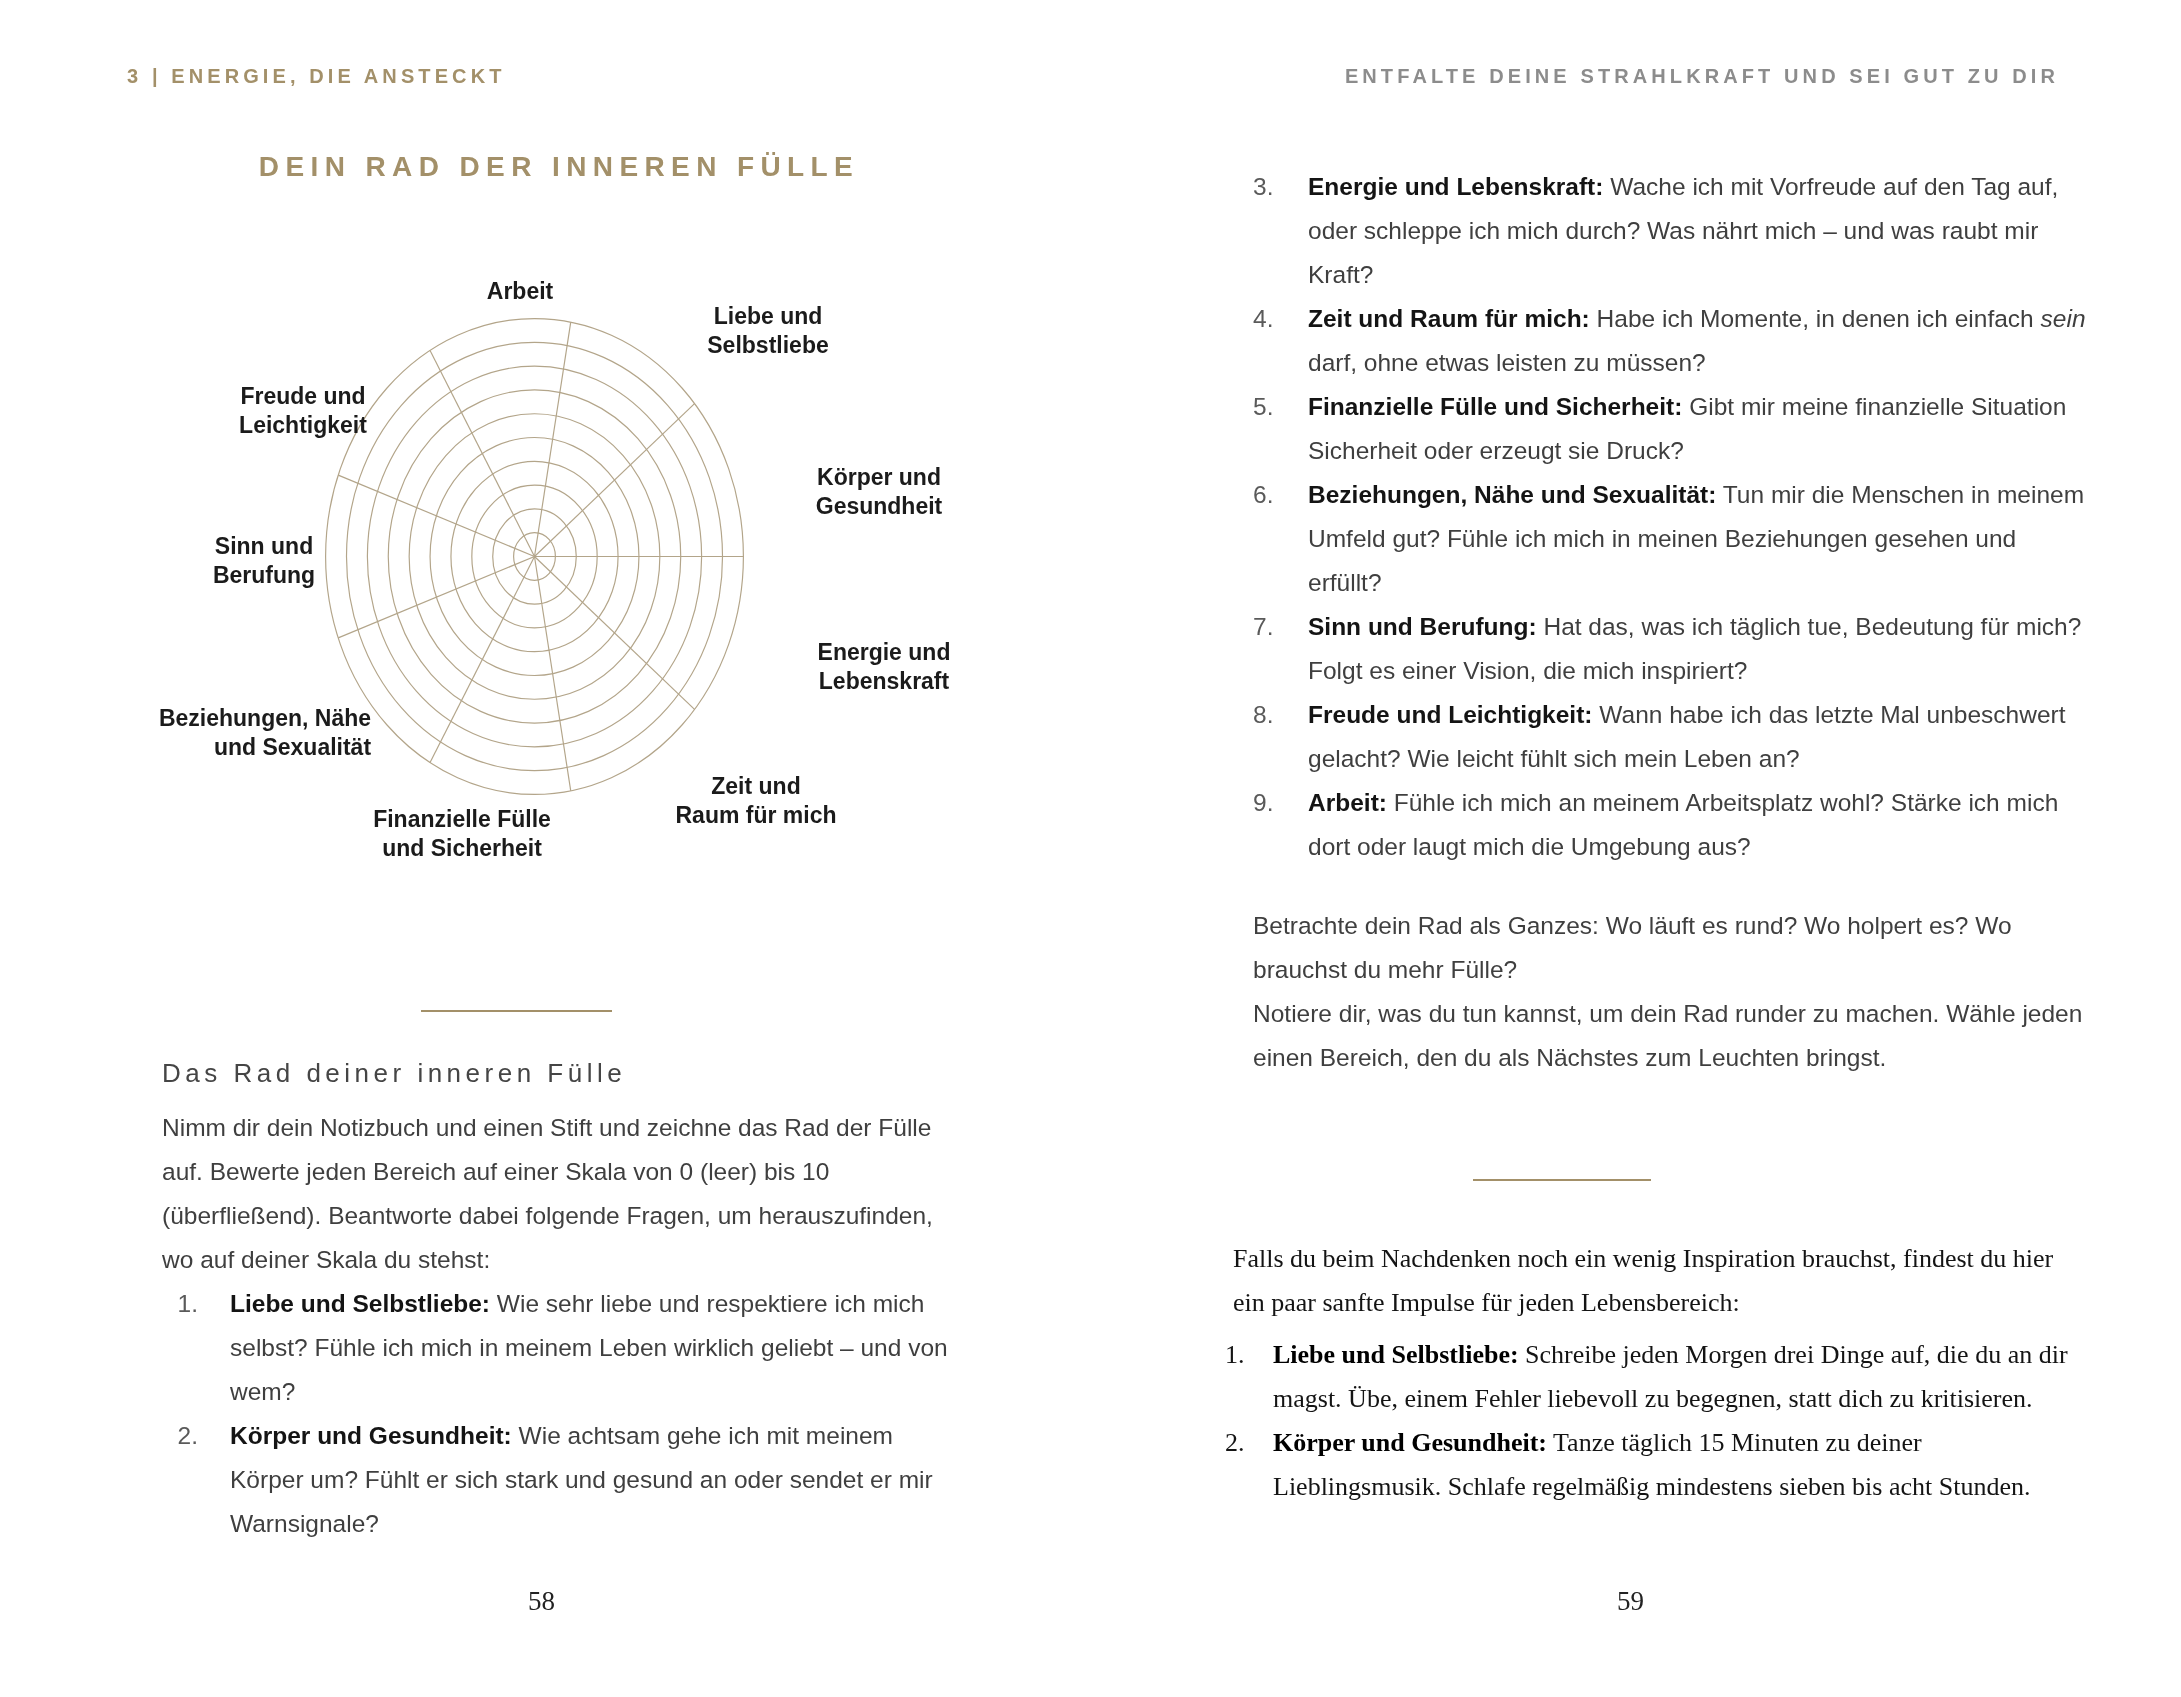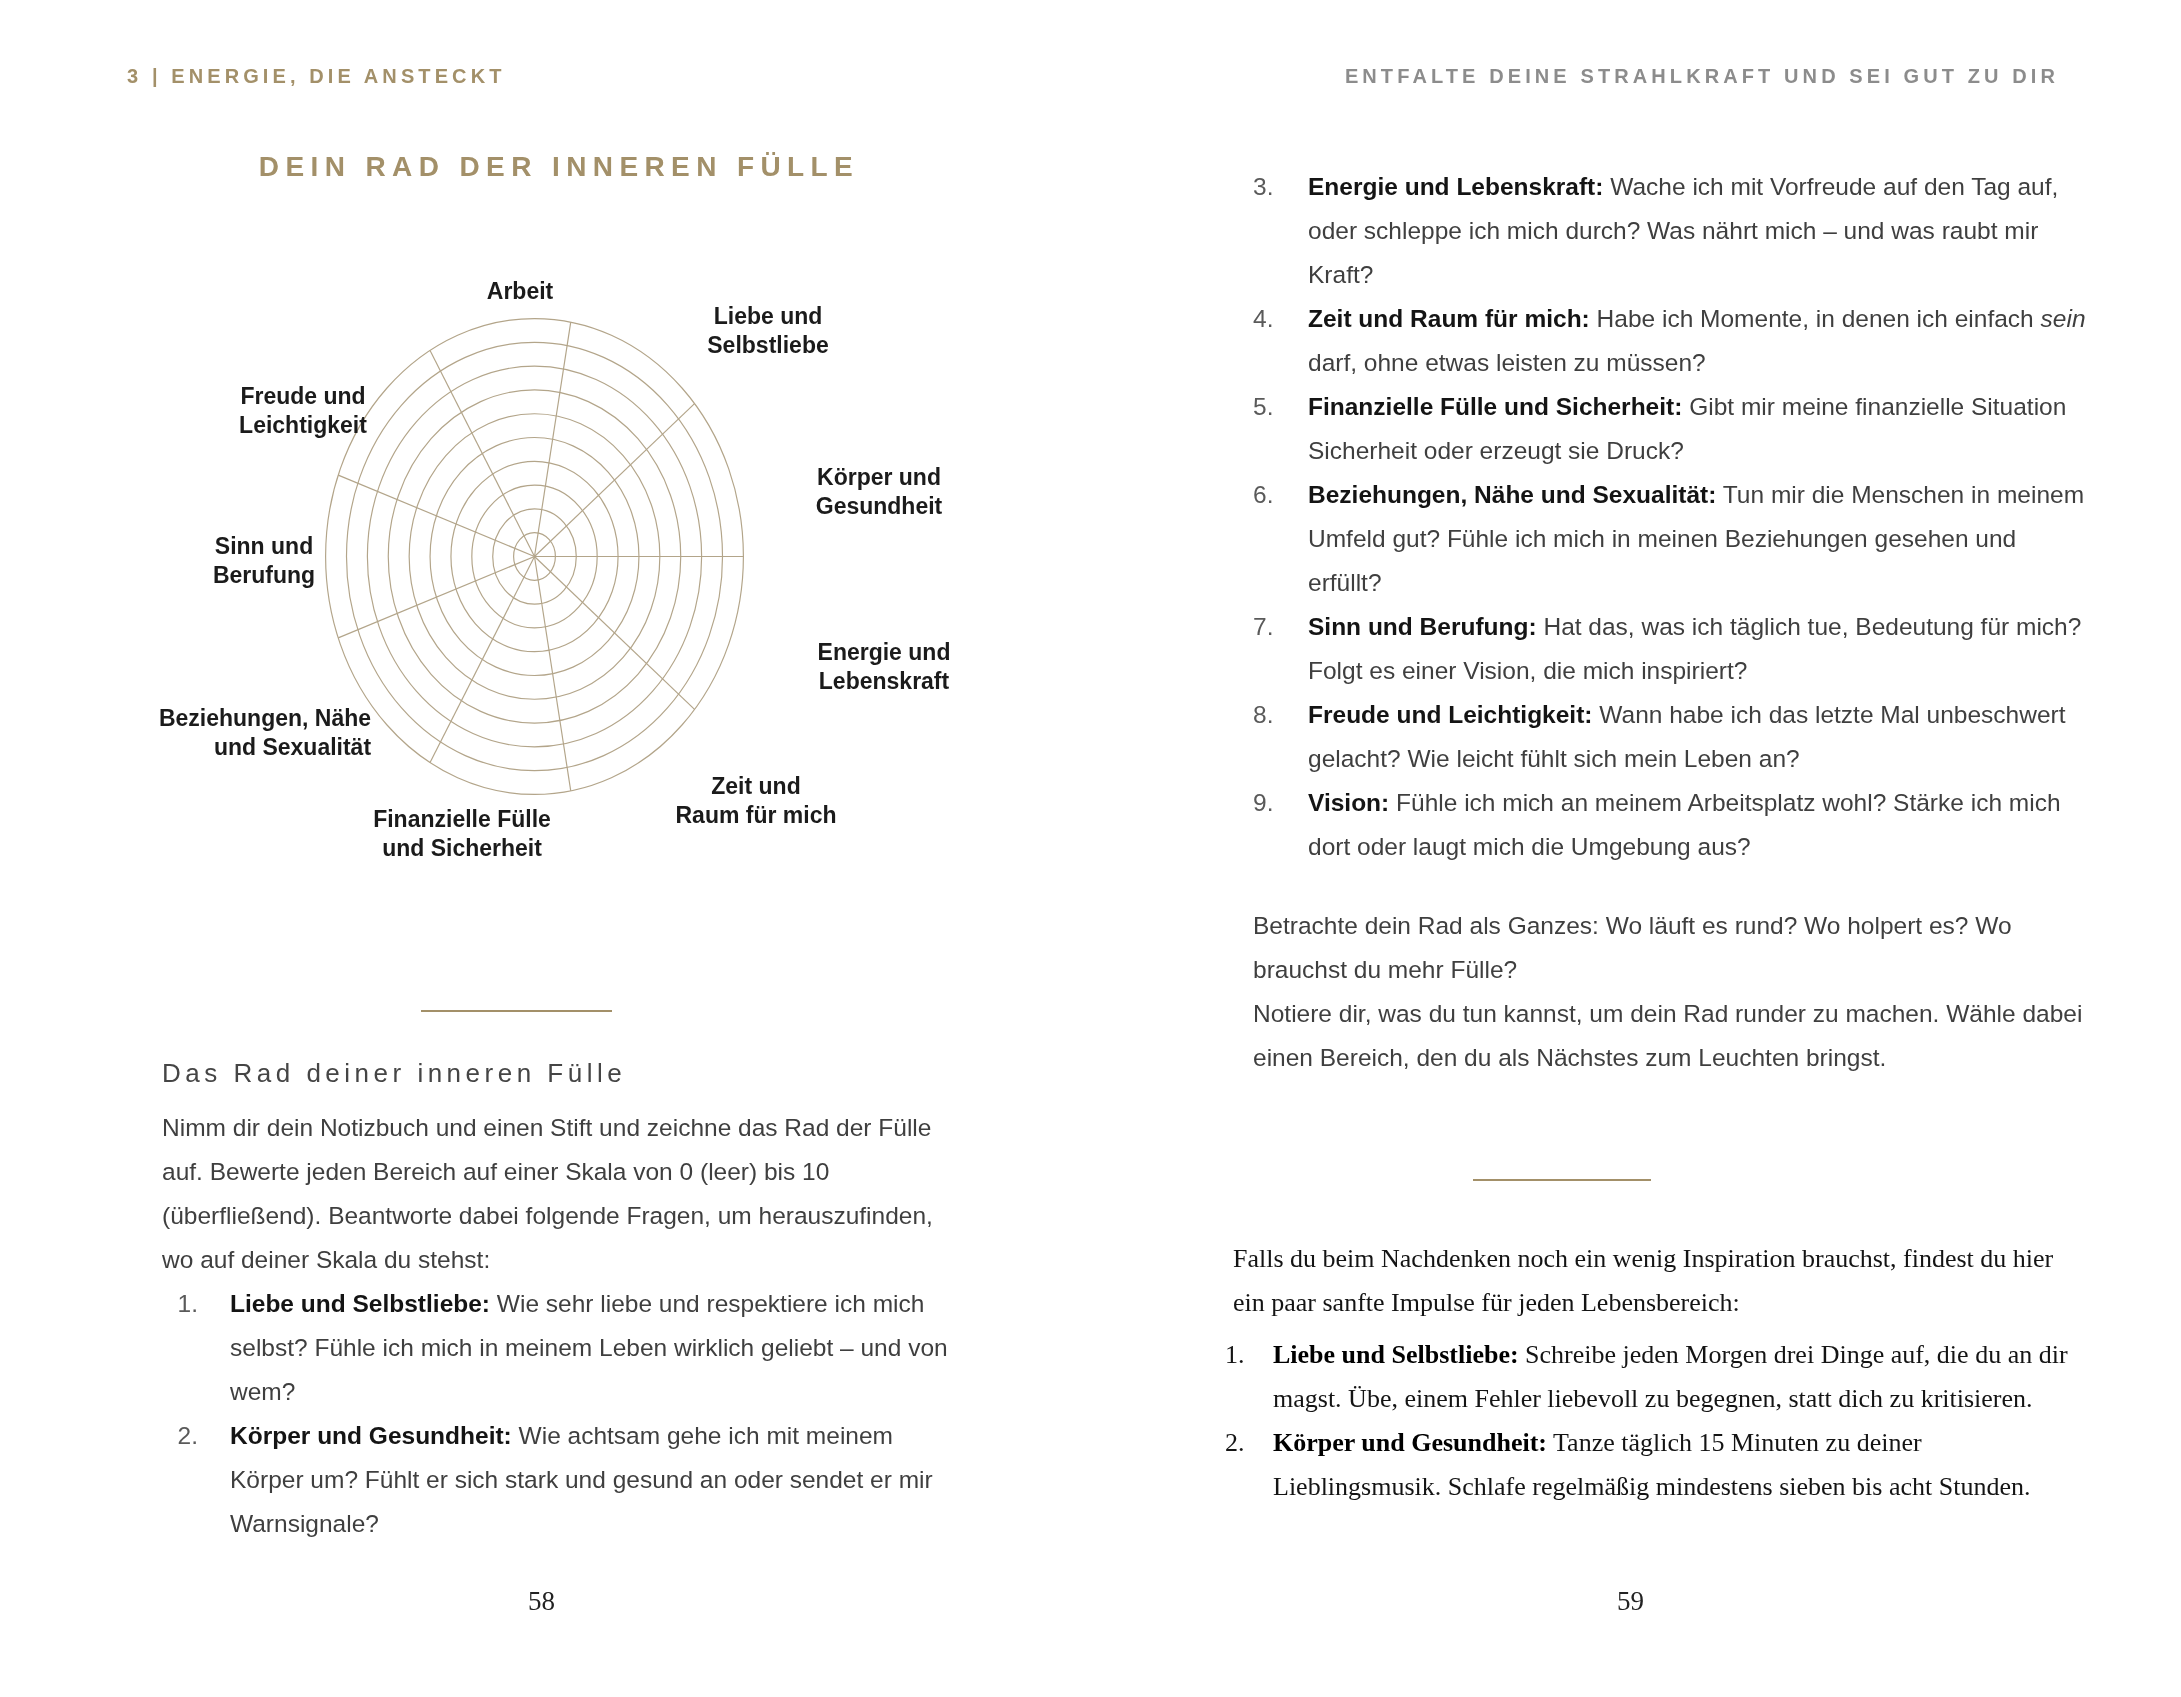--- a/index.html
+++ b/index.html
@@ -168,27 +168,27 @@
       <div class="list-row">
       <span class="num">7.</span>
       <span class="itext"><b>Sinn und Berufung:</b> <span>Hat das, was ich täglich tue, Bedeutung für mich? Folgt es einer Vision, die mich inspiriert?</span></span>
     </div>
       <div class="list-row">
       <span class="num">8.</span>
       <span class="itext"><b>Freude und Leichtigkeit:</b> <span>Wann habe ich das letzte Mal unbeschwert gelacht? Wie leicht fühlt sich mein Leben an?</span></span>
     </div>
       <div class="list-row">
       <span class="num">9.</span>
-      <span class="itext"><b>Vision:</b> <span>Fühle ich mich an meinem Arbeitsplatz wohl? Stärke ich mich dort oder laugt mich die Umgebung aus?</span></span>
+      <span class="itext"><b>Arbeit:</b> <span>Fühle ich mich an meinem Arbeitsplatz wohl? Stärke ich mich dort oder laugt mich die Umgebung aus?</span></span>
     </div>
     </div>
   <div class="right-paragraphs">
 
       <div>Betrachte dein Rad als Ganzes: Wo läuft es rund? Wo holpert es? Wo brauchst du mehr Fülle?</div>
-      <div>Notiere dir, was du tun kannst, um dein Rad runder zu machen. Wähle dabei einen Bereich, den du als Nächstes zum Leuchten bringst.</div>
+      <div>Notiere dir, was du tun kannst, um dein Rad runder zu machen. Wähle jeden einen Bereich, den du als Nächstes zum Leuchten bringst.</div>
     </div>
 </div>
 
 <div class="abs divider div-right"></div>
 
 <div class="abs serif-block">
   <p style="margin:8px;">Falls du beim Nachdenken noch ein wenig Inspiration brauchst, findest du hier ein paar sanfte Impulse für jeden Lebensbereich:</p>
   <div class="list">
 
   <div class="list-row">

